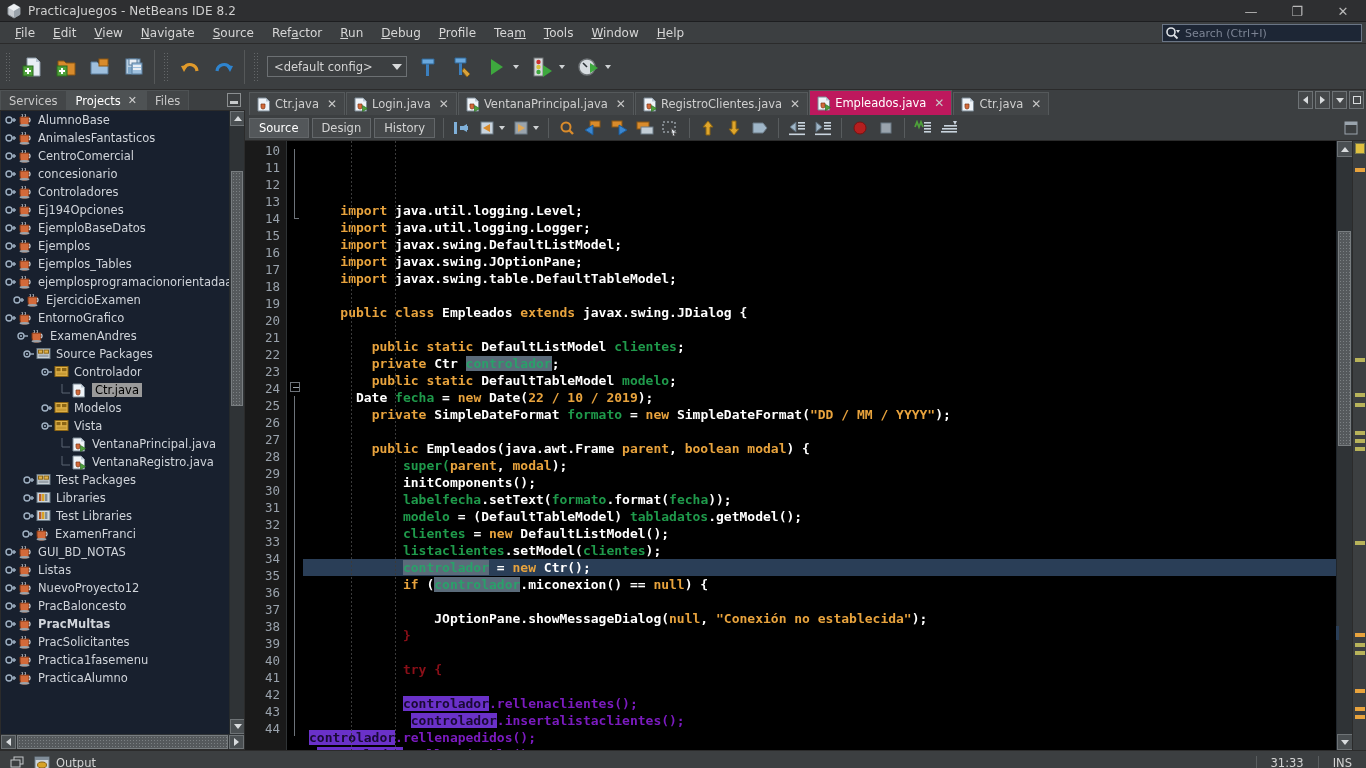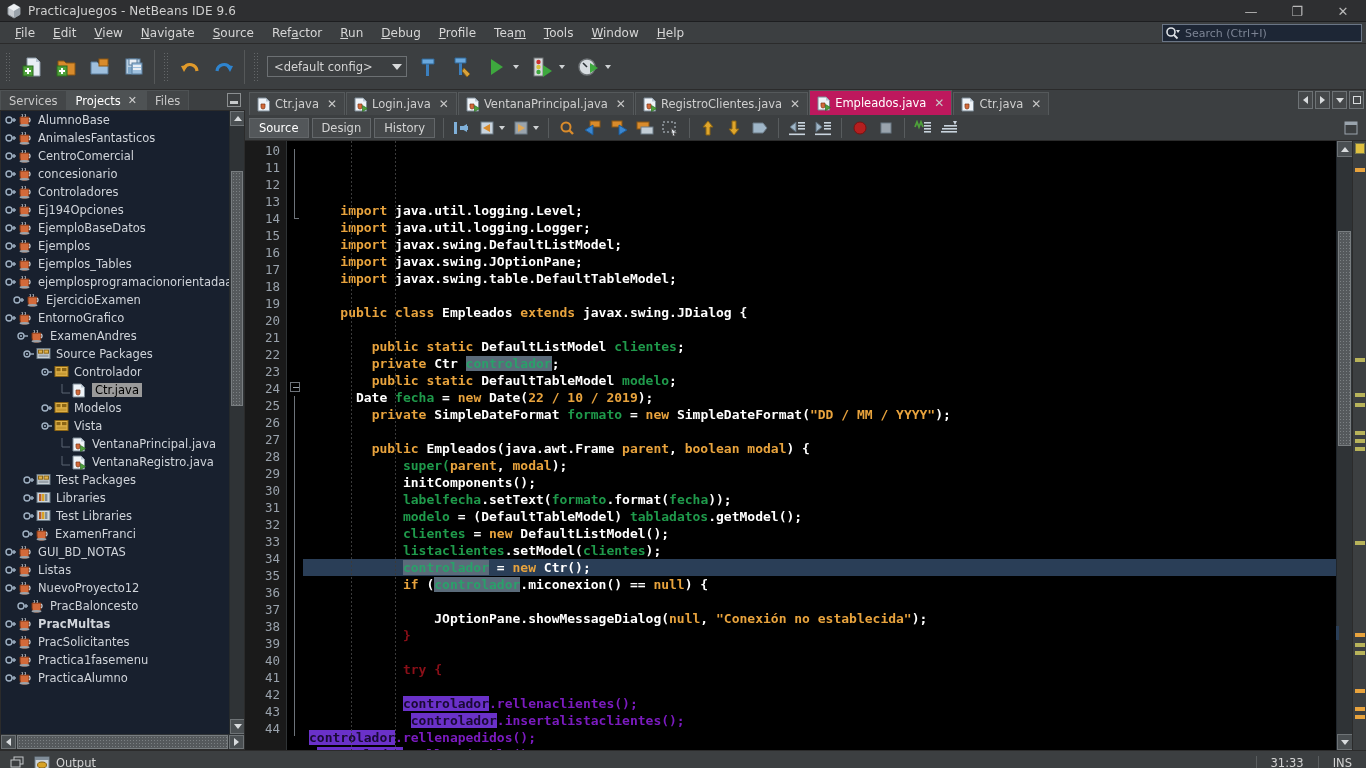--- a/index.html
+++ b/index.html
@@ -159,21 +159,21 @@
 <body>
 
 <div id="titlebar">
   <span class="app-icon">
     <svg width="16" height="16" viewBox="0 0 16 16">
       <polygon points="8,1 14,4.5 14,11.5 8,15 2,11.5 2,4.5" fill="#c7ccd1" stroke="#8f969c"></polygon>
       <polygon points="8,1 14,4.5 8,8 2,4.5" fill="#eef1f4"></polygon>
       <polygon points="8,8 14,4.5 14,11.5 8,15" fill="#9aa3ab"></polygon>
     </svg>
   </span>
-  <span class="title">PracticaJuegos - NetBeans IDE 9.6</span>
+  <span class="title">PracticaJuegos - NetBeans IDE 8.2</span>
   <div class="wincontrols">
     <div>—</div>
     <div>❐</div>
     <div>✕</div>
   </div>
 </div>
 
 <div id="menubar">
   <div class="mi"><span class="mn">F</span>ile</div>
   <div class="mi"><span class="mn">E</span>dit</div>
@@ -692,21 +692,21 @@
     <line x1="9" y1="4" x2="9" y2="8" stroke="#9fb0c2" stroke-width="1.4"></line>
   </svg></span>
             <span class="ic"><svg width="16" height="14" viewBox="0 0 16 14">
   <path d="M2 4 h9 v5 a4.5 4.5 0 0 1 -9 0 z" fill="#d36a3a" stroke="#7d3515"></path>
   <path d="M11 5 a2.4 2.4 0 0 1 0 4" fill="none" stroke="#c8cdd2" stroke-width="1.3"></path>
   <path d="M4 1 q1 1.5 0 3 M7 1 q1 1.5 0 3" stroke="#c8cdd2" stroke-width="1" fill="none"></path>
   <ellipse cx="6.5" cy="12.3" rx="5" ry="1.2" fill="#9aa3ab"></ellipse>
               </svg></span>
             <span class="lbl">NuevoProyecto12</span>
           </div>
-          <div class="trow" style="padding-left: 16px;">
+          <div class="trow" style="padding-left: 4px;">
             <span class="tg"><svg width="12" height="12" viewBox="0 0 12 12">
     <circle cx="4" cy="6" r="3" fill="none" stroke="#9fb0c2" stroke-width="1.4"></circle>
     <line x1="7" y1="6" x2="11" y2="6" stroke="#9fb0c2" stroke-width="1.4"></line>
     <line x1="9" y1="4" x2="9" y2="8" stroke="#9fb0c2" stroke-width="1.4"></line>
   </svg></span>
             <span class="ic"><svg width="16" height="14" viewBox="0 0 16 14">
   <path d="M2 4 h9 v5 a4.5 4.5 0 0 1 -9 0 z" fill="#d36a3a" stroke="#7d3515"></path>
   <path d="M11 5 a2.4 2.4 0 0 1 0 4" fill="none" stroke="#c8cdd2" stroke-width="1.3"></path>
   <path d="M4 1 q1 1.5 0 3 M7 1 q1 1.5 0 3" stroke="#c8cdd2" stroke-width="1" fill="none"></path>
   <ellipse cx="6.5" cy="12.3" rx="5" ry="1.2" fill="#9aa3ab"></ellipse>

